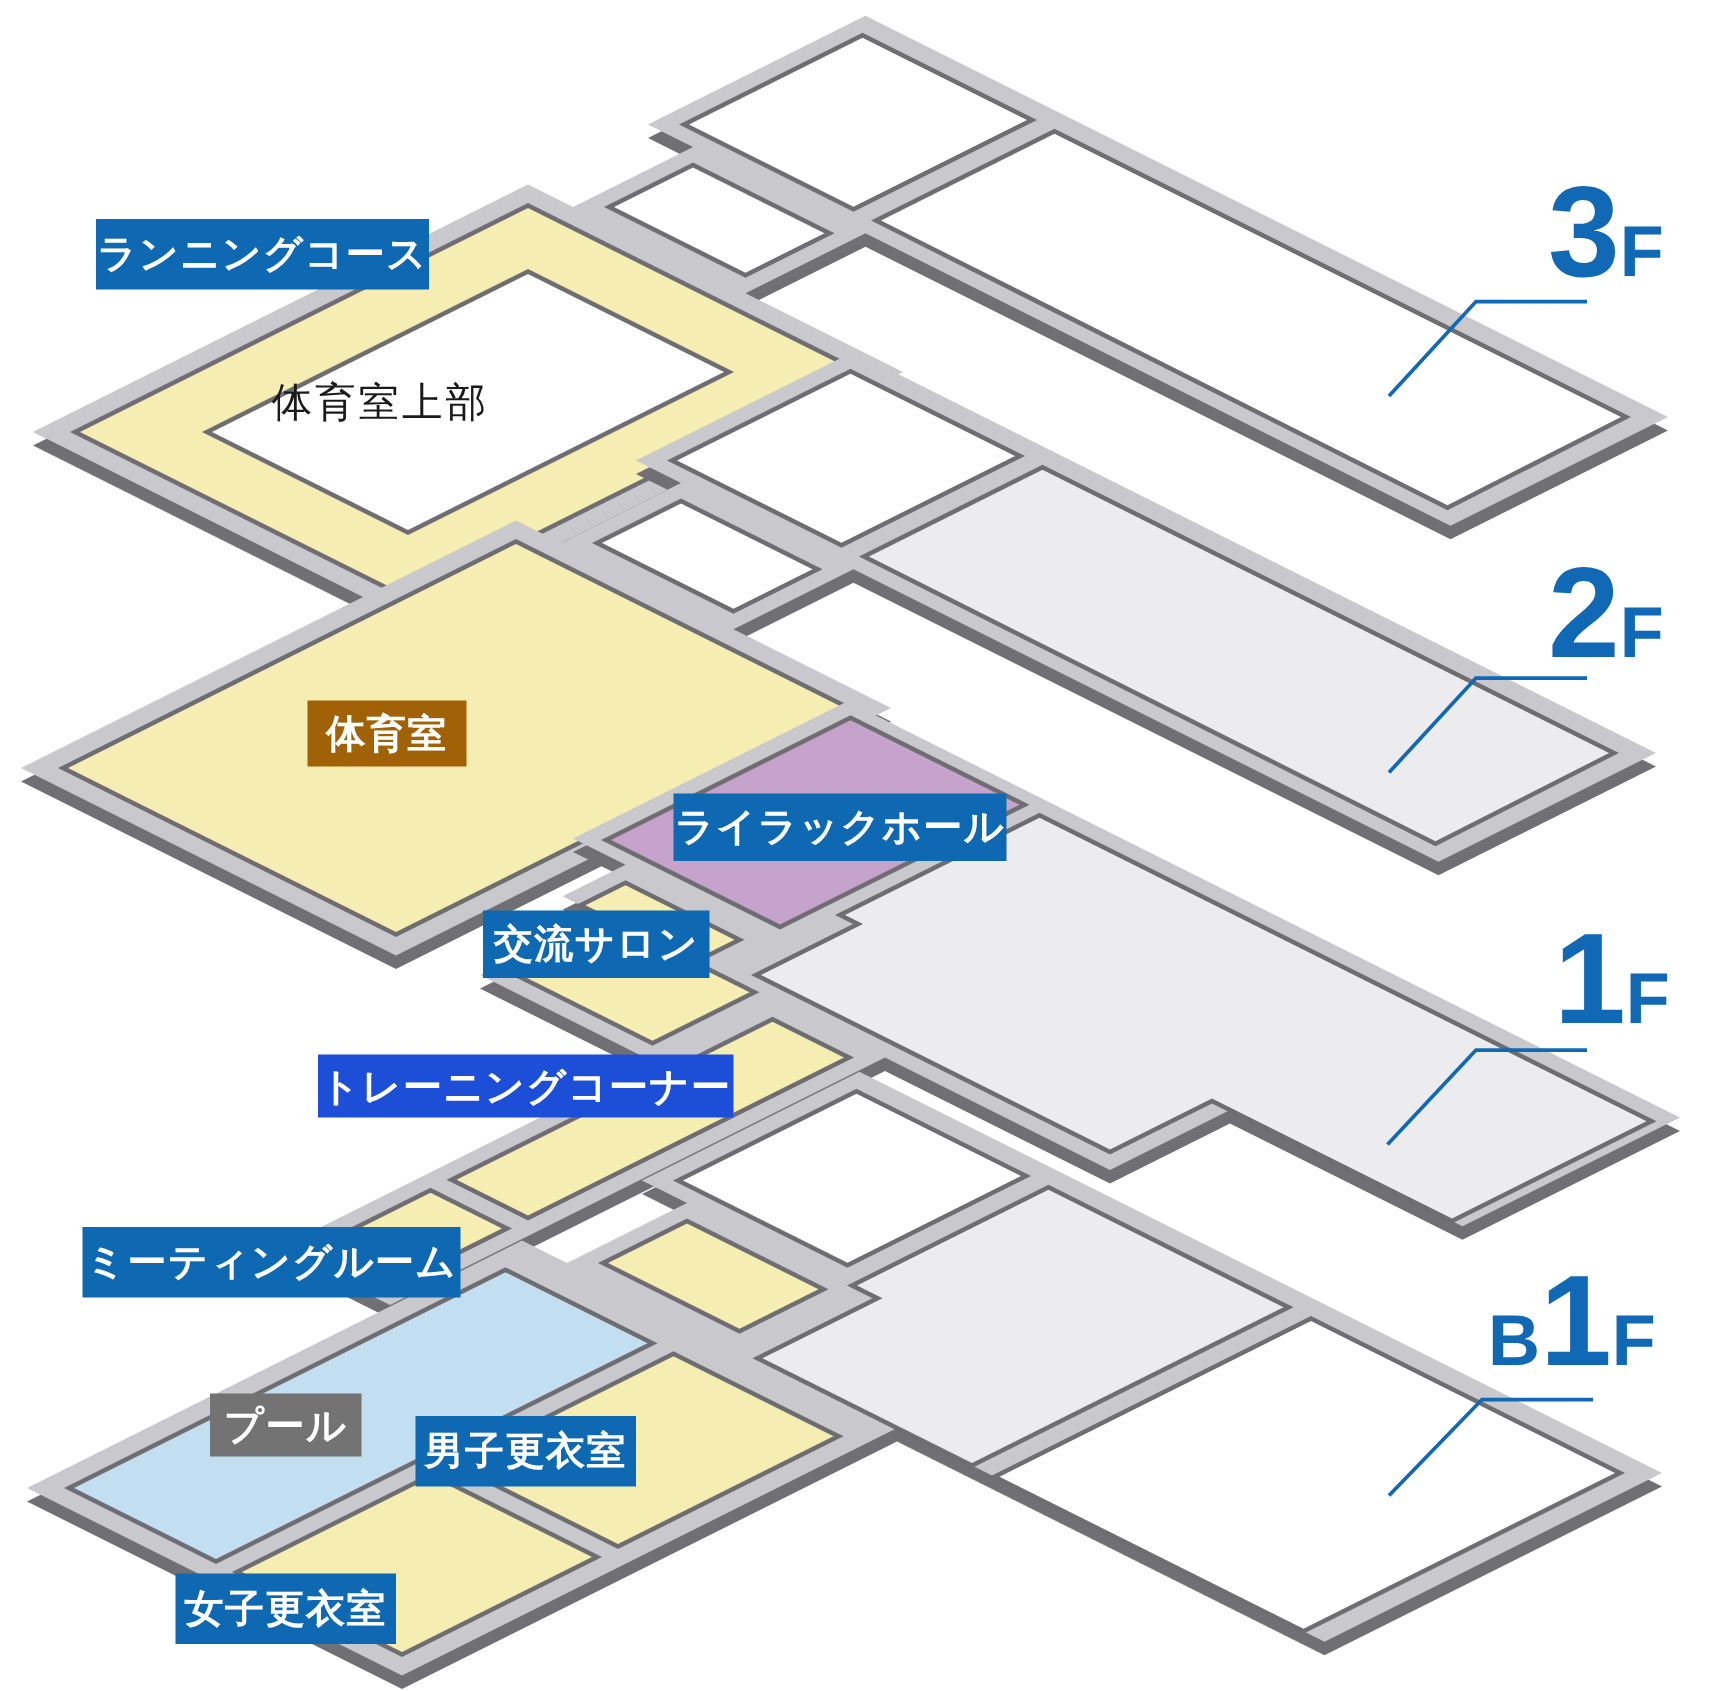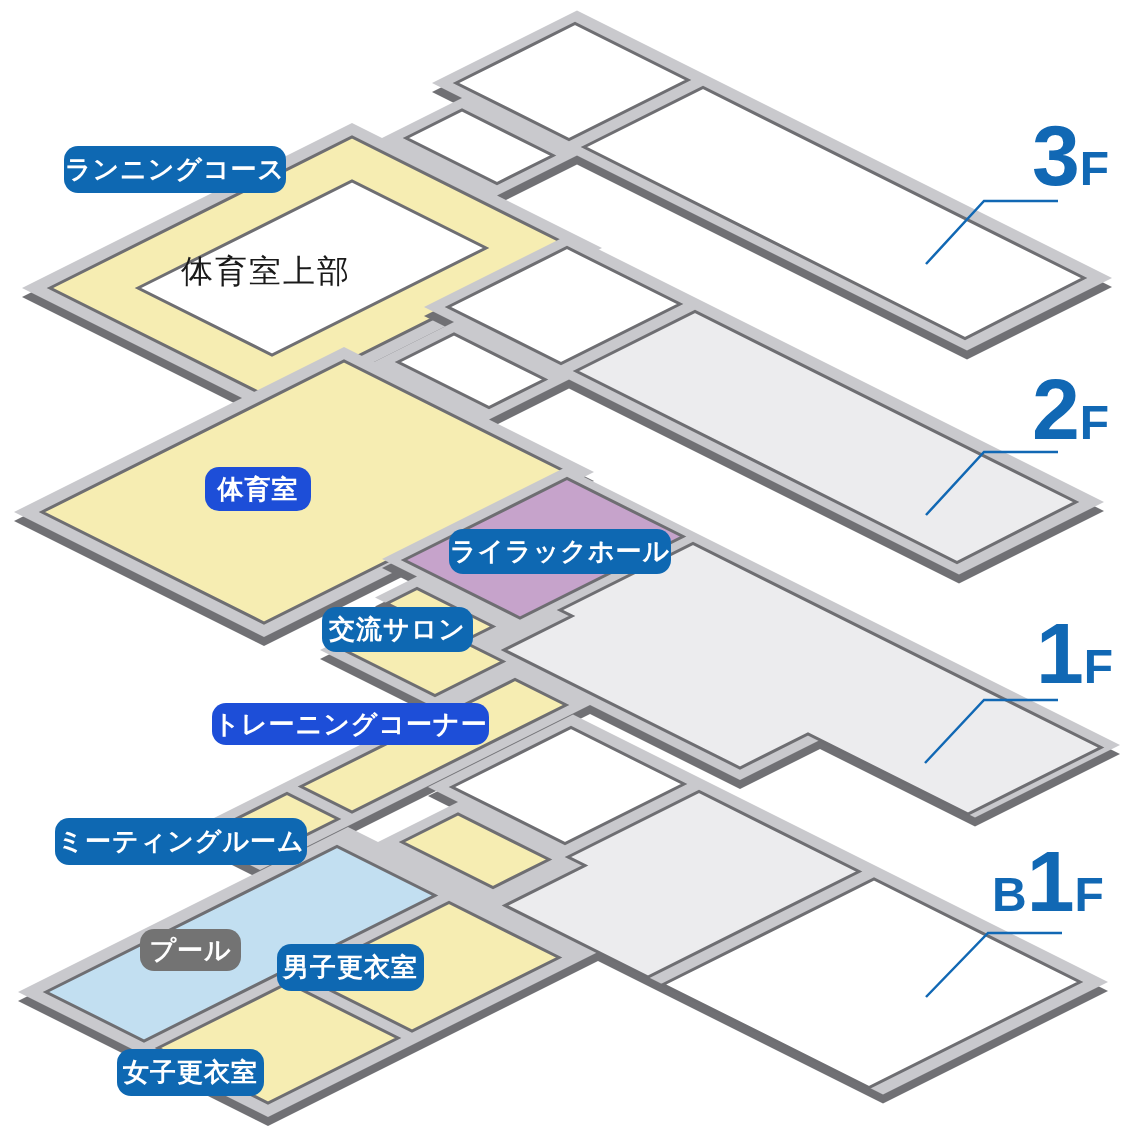--- a/index.html
+++ b/index.html
@@ -2,22 +2,22 @@
 <html><head>
 <meta charset="utf-8">
 <style>
   html,body{margin:0;padding:0;background:#ffffff;}
   body{width:1140px;height:1127px;position:relative;overflow:hidden;
        font-family:"Liberation Sans","DejaVu Sans",sans-serif;}
   #stage{position:absolute;left:0;top:0;width:1140px;height:1127px;}
   svg{position:absolute;left:0;top:0;}
   .room-label{position:absolute;display:flex;align-items:center;justify-content:center;
       color:#ffffff;font-size:26px;font-weight:600;letter-spacing:1px;white-space:nowrap;
-      box-sizing:border-box;padding:0 26px;border-radius:14px;}
-  .plain-label{position:absolute;color:#1a1a1a;font-size:32px;font-weight:500;
+      box-sizing:border-box;padding:0 26px;}
+  .plain-label{position:absolute;color:#1a1a1a;font-size:27px;font-weight:500;
       letter-spacing:2px;white-space:nowrap;}
   .floor-tag{position:absolute;display:flex;align-items:baseline;font-weight:700;
       letter-spacing:-2px;line-height:1;}
   .floor-tag .big{font-size:86px;}
   .floor-tag .small{font-size:48px;margin-left:2px;}
   .floor-tag .pre{font-size:48px;margin-right:2px;}
 </style>
 </head>
 <body>
 
@@ -71,21 +71,21 @@
     <polyline points="1058,452 984,452 926,515" stroke="#1168b4"></polyline>
     <polyline points="1058,700 984,700 925,763" stroke="#1168b4"></polyline>
     <polyline points="1062,933 988,933 926,997" stroke="#1168b4"></polyline>
   </g>
 </svg>
 
 <div class="room-label" style="left: 64px; top: 146px; width: 222px; height: 47px; background: rgb(14, 104, 178);">ランニングコース</div>
 
 <div class="plain-label" style="left: 181px; top: 250px; color: rgb(26, 26, 26);">体育室上部</div>
 
-<div class="room-label" style="left: 205px; top: 467px; width: 106px; height: 44px; background: #1d4ed8;">体育室</div>
+<div class="room-label" style="left: 205px; top: 467px; width: 106px; height: 44px; background: #a16207;">体育室</div>
 
 <div class="room-label" style="left: 322px; top: 607px; width: 151px; height: 45px; background: rgb(14, 104, 178);">交流サロン</div>
 
 <div class="room-label" style="left: 449px; top: 529px; width: 222px; height: 45px; background: rgb(14, 104, 178);">ライラックホール</div>
 
 <div class="room-label" style="left: 212px; top: 703px; width: 277px; height: 42px; background: #1d4ed8;">トレーニングコーナー</div>
 
 <div class="room-label" style="left: 55px; top: 818px; width: 252px; height: 47px; background: rgb(14, 104, 178); text-align: right;">ミーティングルーム</div>
 
 <div class="room-label" style="left: 140px; top: 929px; width: 101px; height: 42px; background: #737373;">プール</div>

